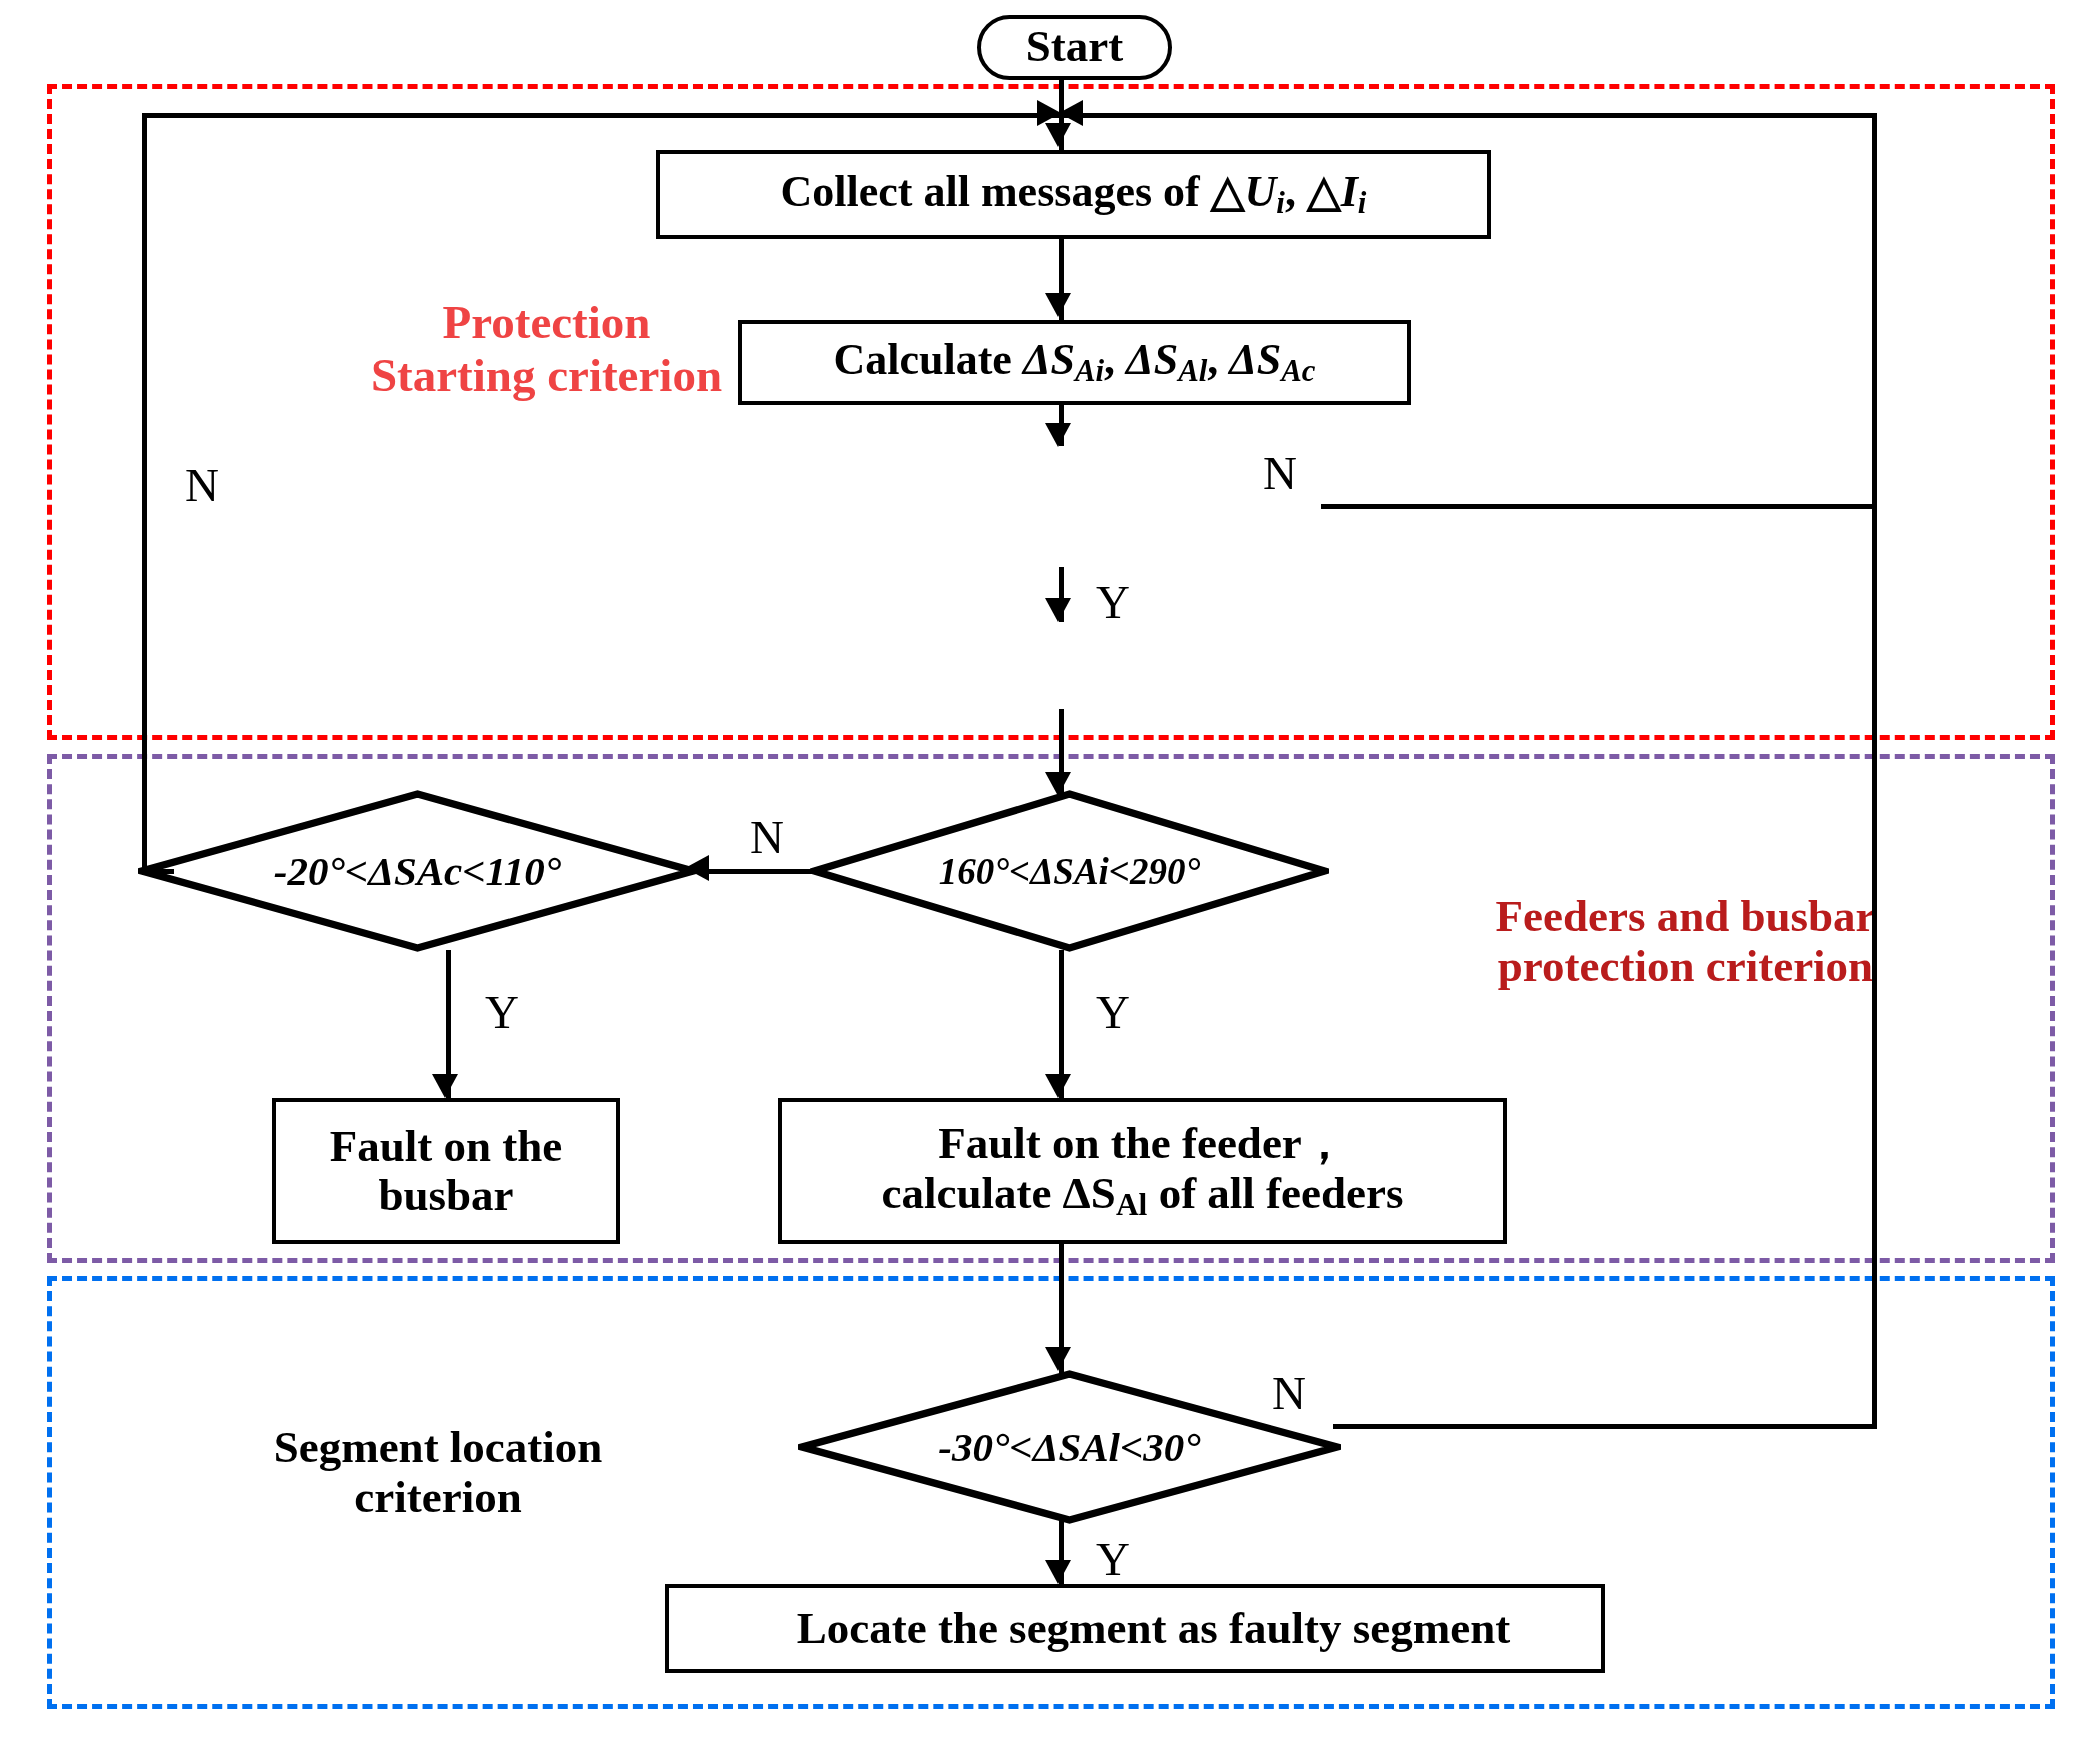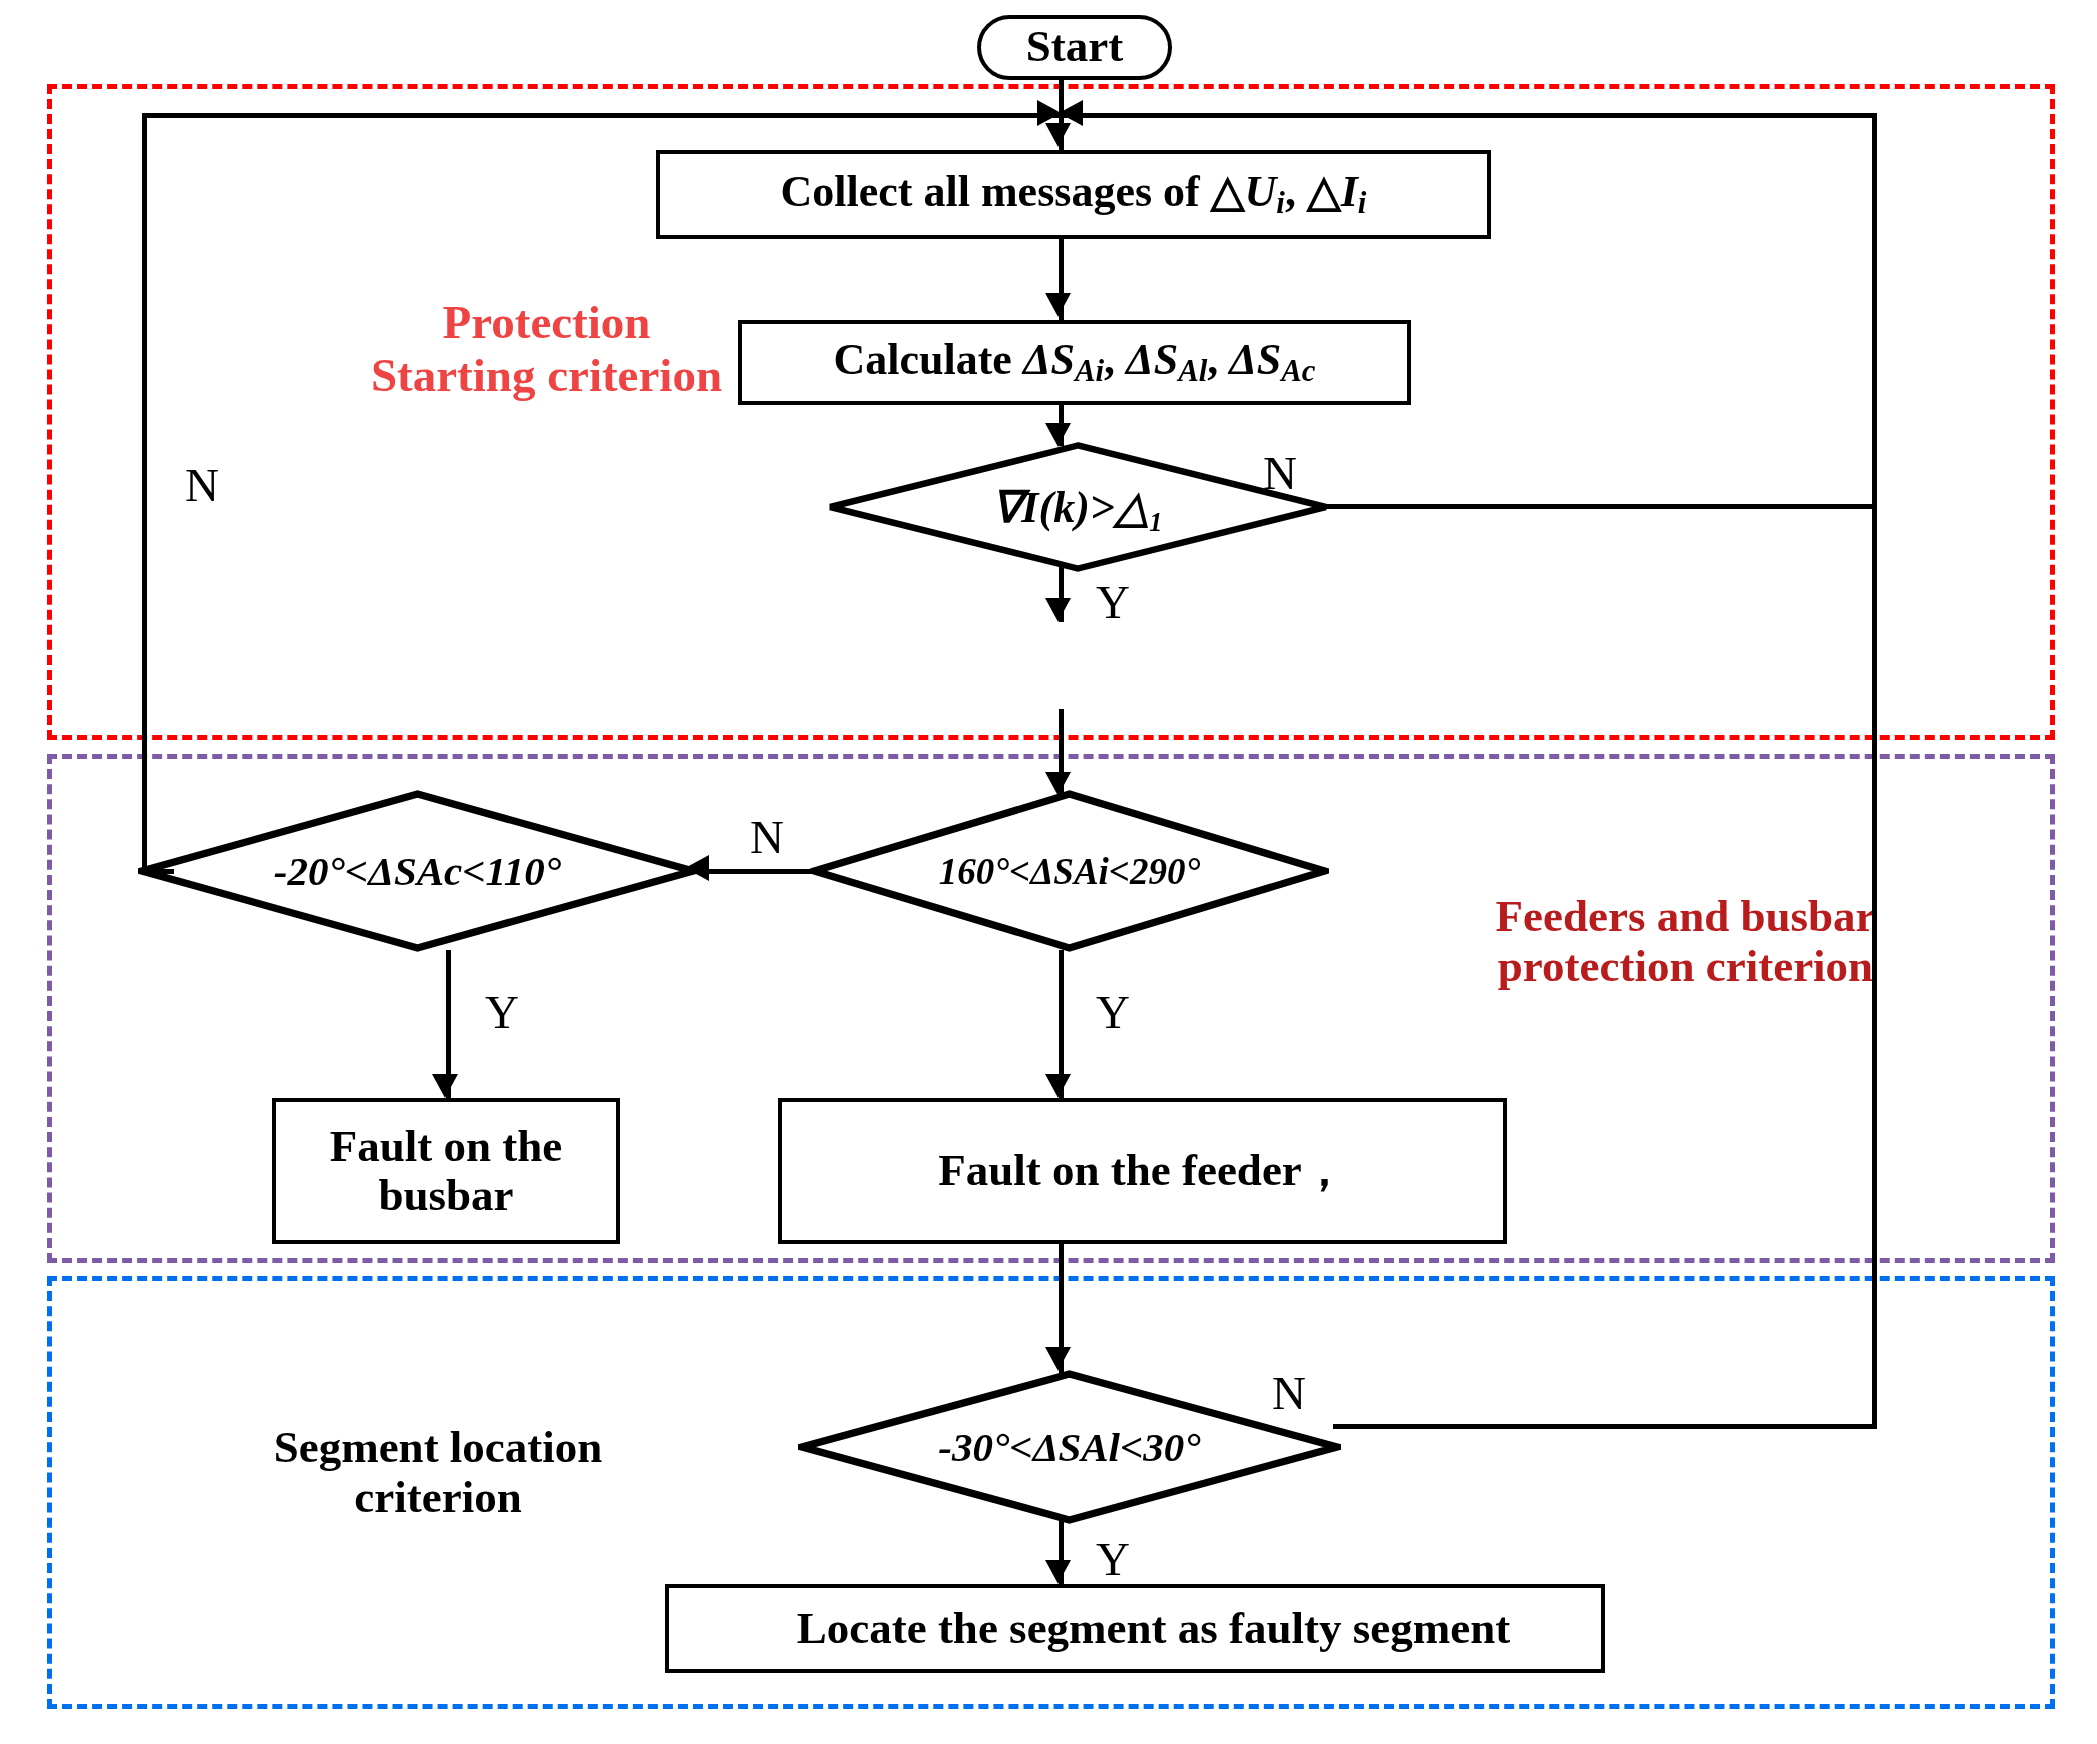--- a/index.html
+++ b/index.html
@@ -82,28 +82,20 @@
       <span>Collect all messages of  △</span><i>U</i><span class="sub">i</span><span>,  △</span><i>I</i><span class="sub">i</span>
     </span>
   </div>
 
   <div class="node rect" style="left:738px; top:320px; width:673px; height:85px; font-size:44px;">
     <span style="font-style:normal;">
       <span class="nonital">Calculate&nbsp;</span><i>ΔS</i><span class="sub">Ai</span><span class="nonital">,&nbsp;</span><i>ΔS</i><span class="sub">Al</span><span class="nonital">,&nbsp;</span><i>ΔS</i><span class="sub">Ac</span>
     </span>
   </div>
 
-  <div class="diamond-wrap" style="left:827px; top:442px; width:502px; height:130px;">
-    <svg width="502" height="130" viewBox="0 0 620 160">
-      <polygon points="310,4 616,80 310,156 4,80" fill="#ffffff" stroke="#000000" stroke-width="8"></polygon>
-    </svg>
-    <div class="diamond-label" style="font-size:44px;">
-      <span>∇I(k)&gt;△₁</span>
-    </div>
-  </div>
 
 
   <div class="diamond-wrap" style="left:810px; top:790px; width:519px; height:162px;">
     <svg width="519" height="162" viewBox="0 0 640 200">
       <polygon points="320,5 635,100 320,195 5,100" fill="#ffffff" stroke="#000000" stroke-width="9"></polygon>
     </svg>
     <div class="diamond-label" style="font-size:37px;text-align:center;">
       <span>160°&lt;ΔSAi&lt;290°</span>
     </div>
   </div>
@@ -117,20 +109,23 @@
     </div>
   </div>
 
   <div class="node rect" style="left:272px; top:1098px; width:348px; height:146px; font-size:45px;flex-direction:column;">
     <span>Fault on the</span>
     <span>busbar</span>
   </div>
 
   <div class="node rect" style="left:778px; top:1098px; width:729px; height:146px; font-size:45px;flex-direction:column;">
     <span>Fault on the feeder，</span>
+    <span>
+      <span>calculate ΔS</span><span class="sub" style="font-style:normal;">Al</span><span> of all feeders</span>
+    </span>
   </div>
 
   <div class="diamond-wrap" style="left:798px; top:1370px; width:543px; height:154px;">
     <svg width="543" height="154" viewBox="0 0 670 190">
       <polygon points="335,5 665,95 335,185 5,95" fill="#ffffff" stroke="#000000" stroke-width="9"></polygon>
     </svg>
     <div class="diamond-label" style="font-size:41px;">
       <span>-30°&lt;ΔSAl&lt;30°</span>
     </div>
   </div>

